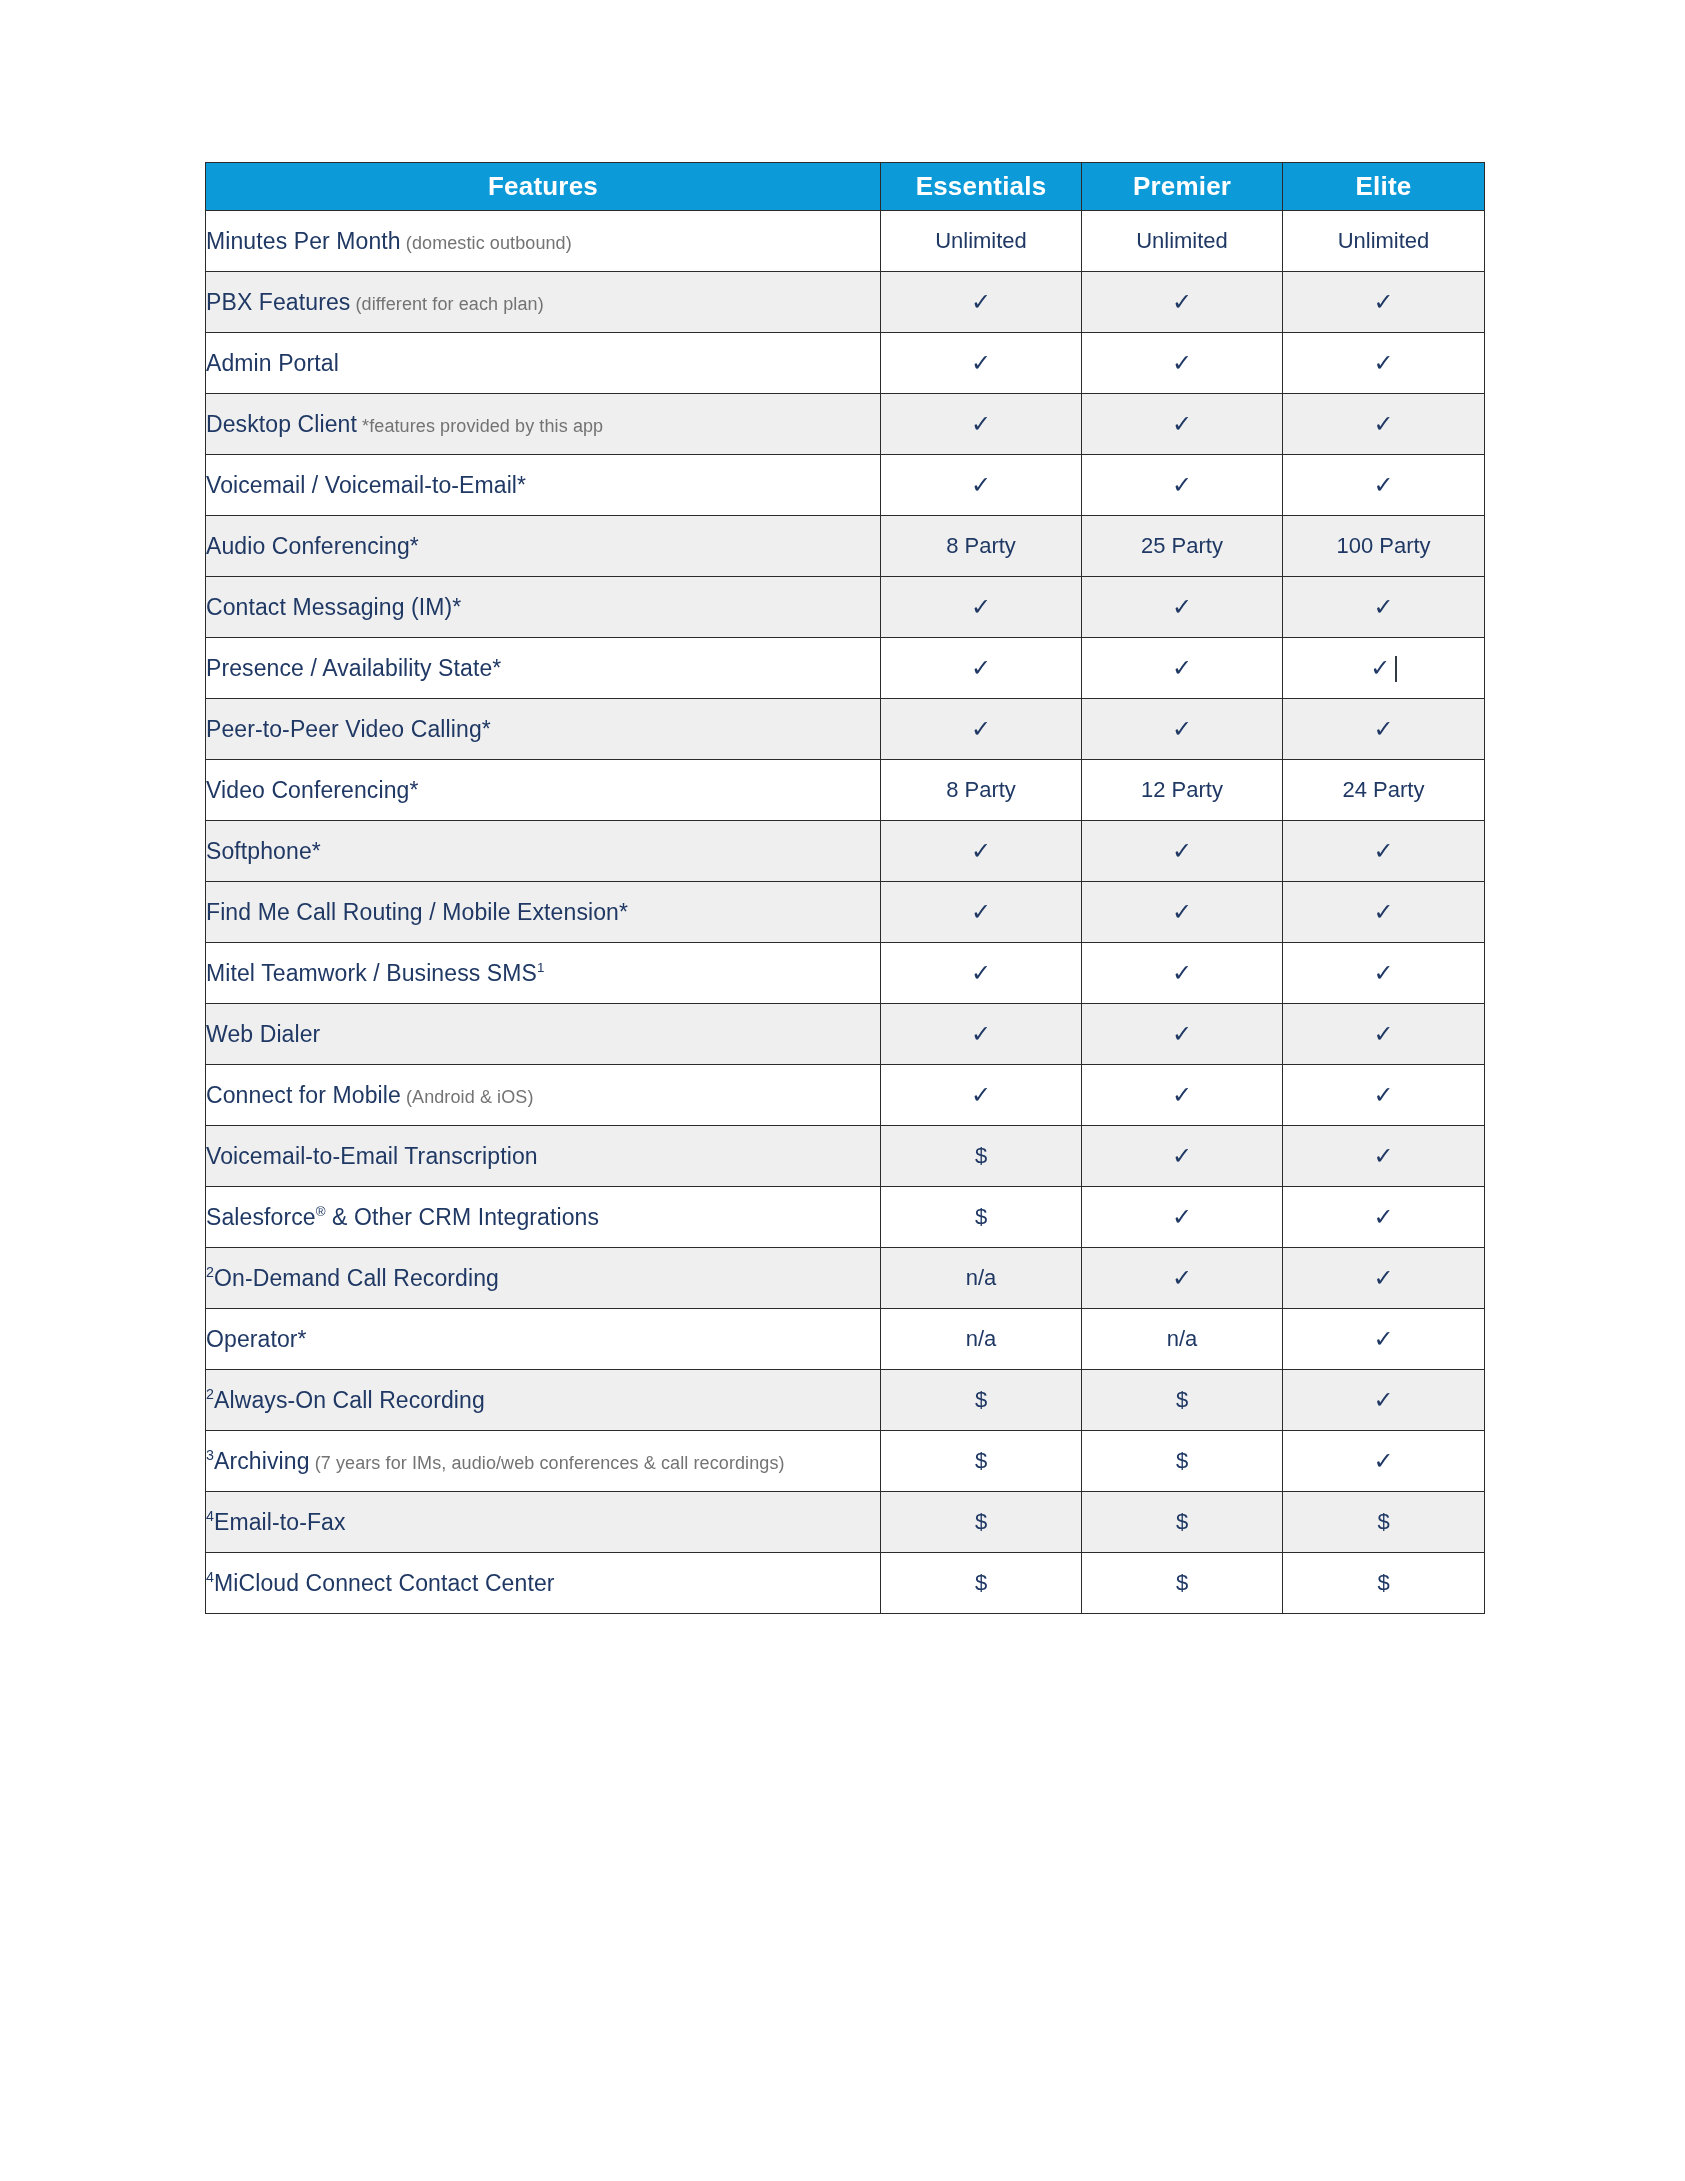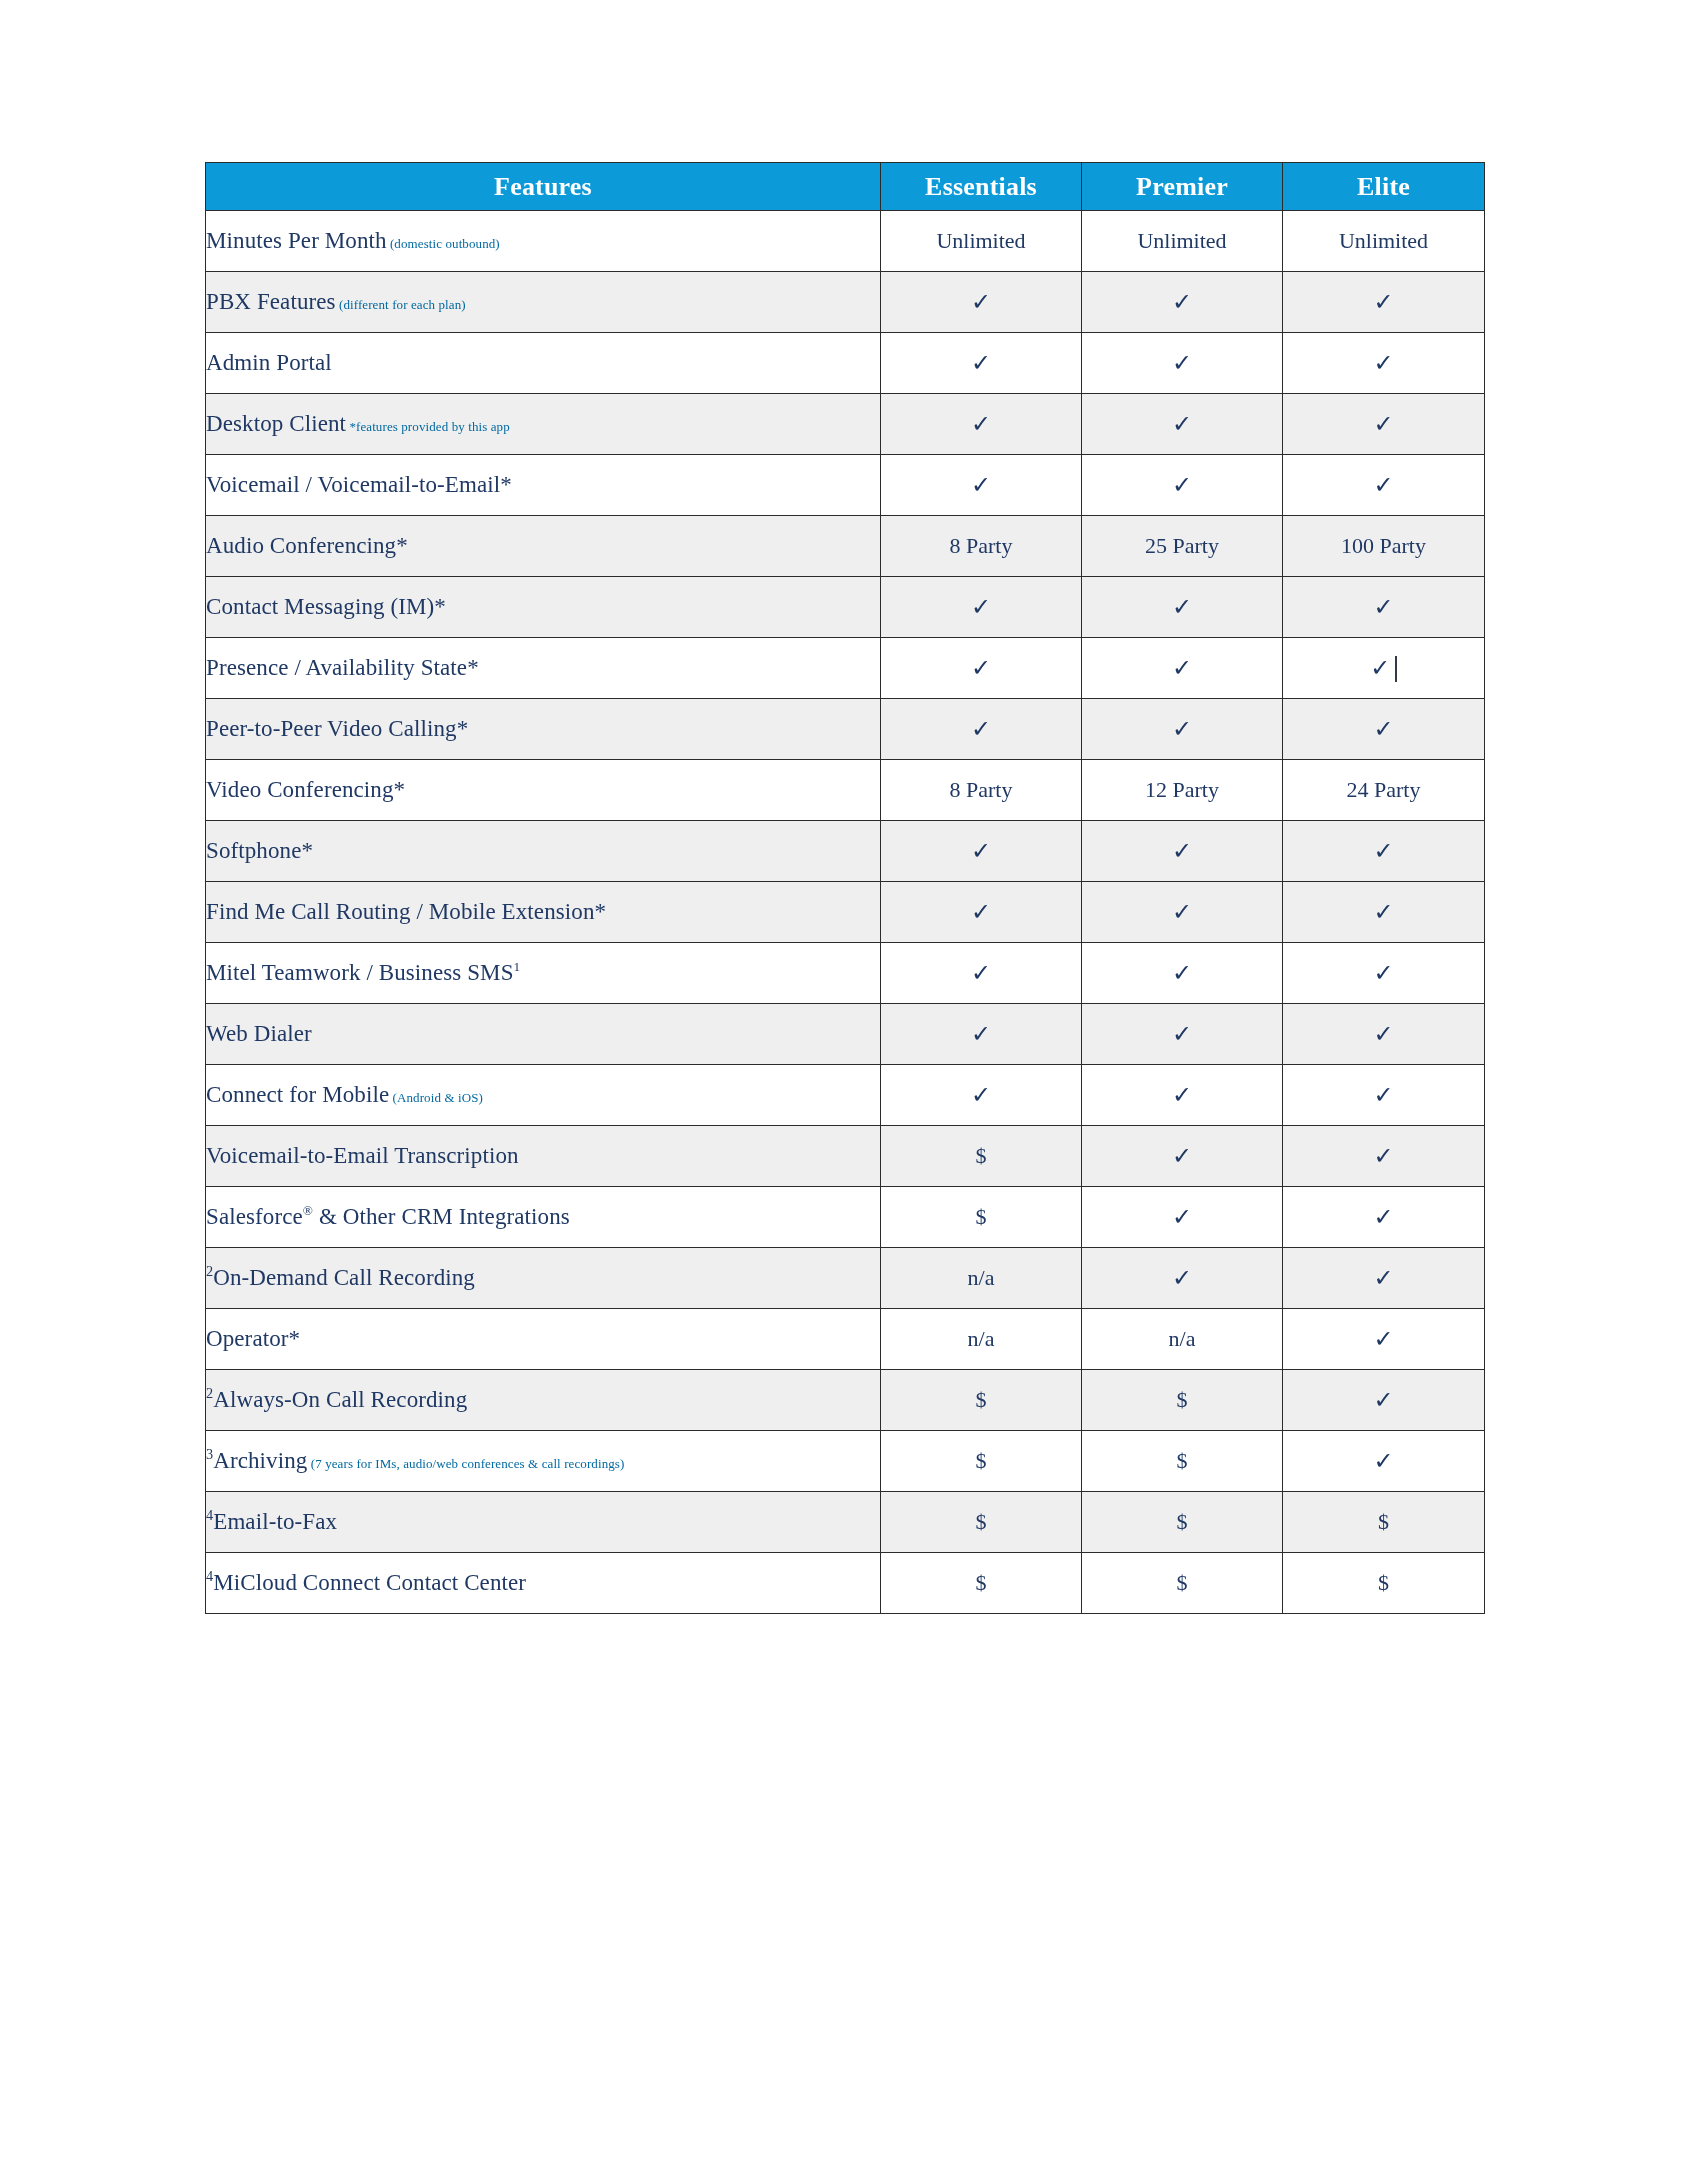--- a/index.html
+++ b/index.html
@@ -14,21 +14,20 @@
     -webkit-font-smoothing: antialiased;
     position: relative;
     overflow: hidden;
   }
 
   #sheet {
     position: absolute;
     left: 205px;
     top: 162px;
     width: 1279px;
-    font-family: Liberation Serif, serif;
   }
 
   table.compare {
     border-collapse: collapse;
     width: 1279px;
     table-layout: fixed;
   }
 
   table.compare col.c-feature { width: 675px; }
   table.compare col.c-plan    { width: 201px; }
@@ -71,22 +70,22 @@
   td.val {
     text-align: center;
     color: #1f3864;
     font-size: 22px;
     position: relative;
     white-space: nowrap;
   }
   td.val.check { font-size: 24px; }
 
   .sub {
-    font-size: 13px;
-    color: #0369a1;
+    font-size: 18px;
+    color: #737373;
   }
   .sup {
     font-size: 0.58em;
     vertical-align: super;
     line-height: 0;
   }
   .presup {
     font-size: 0.62em;
     vertical-align: super;
     line-height: 0;

